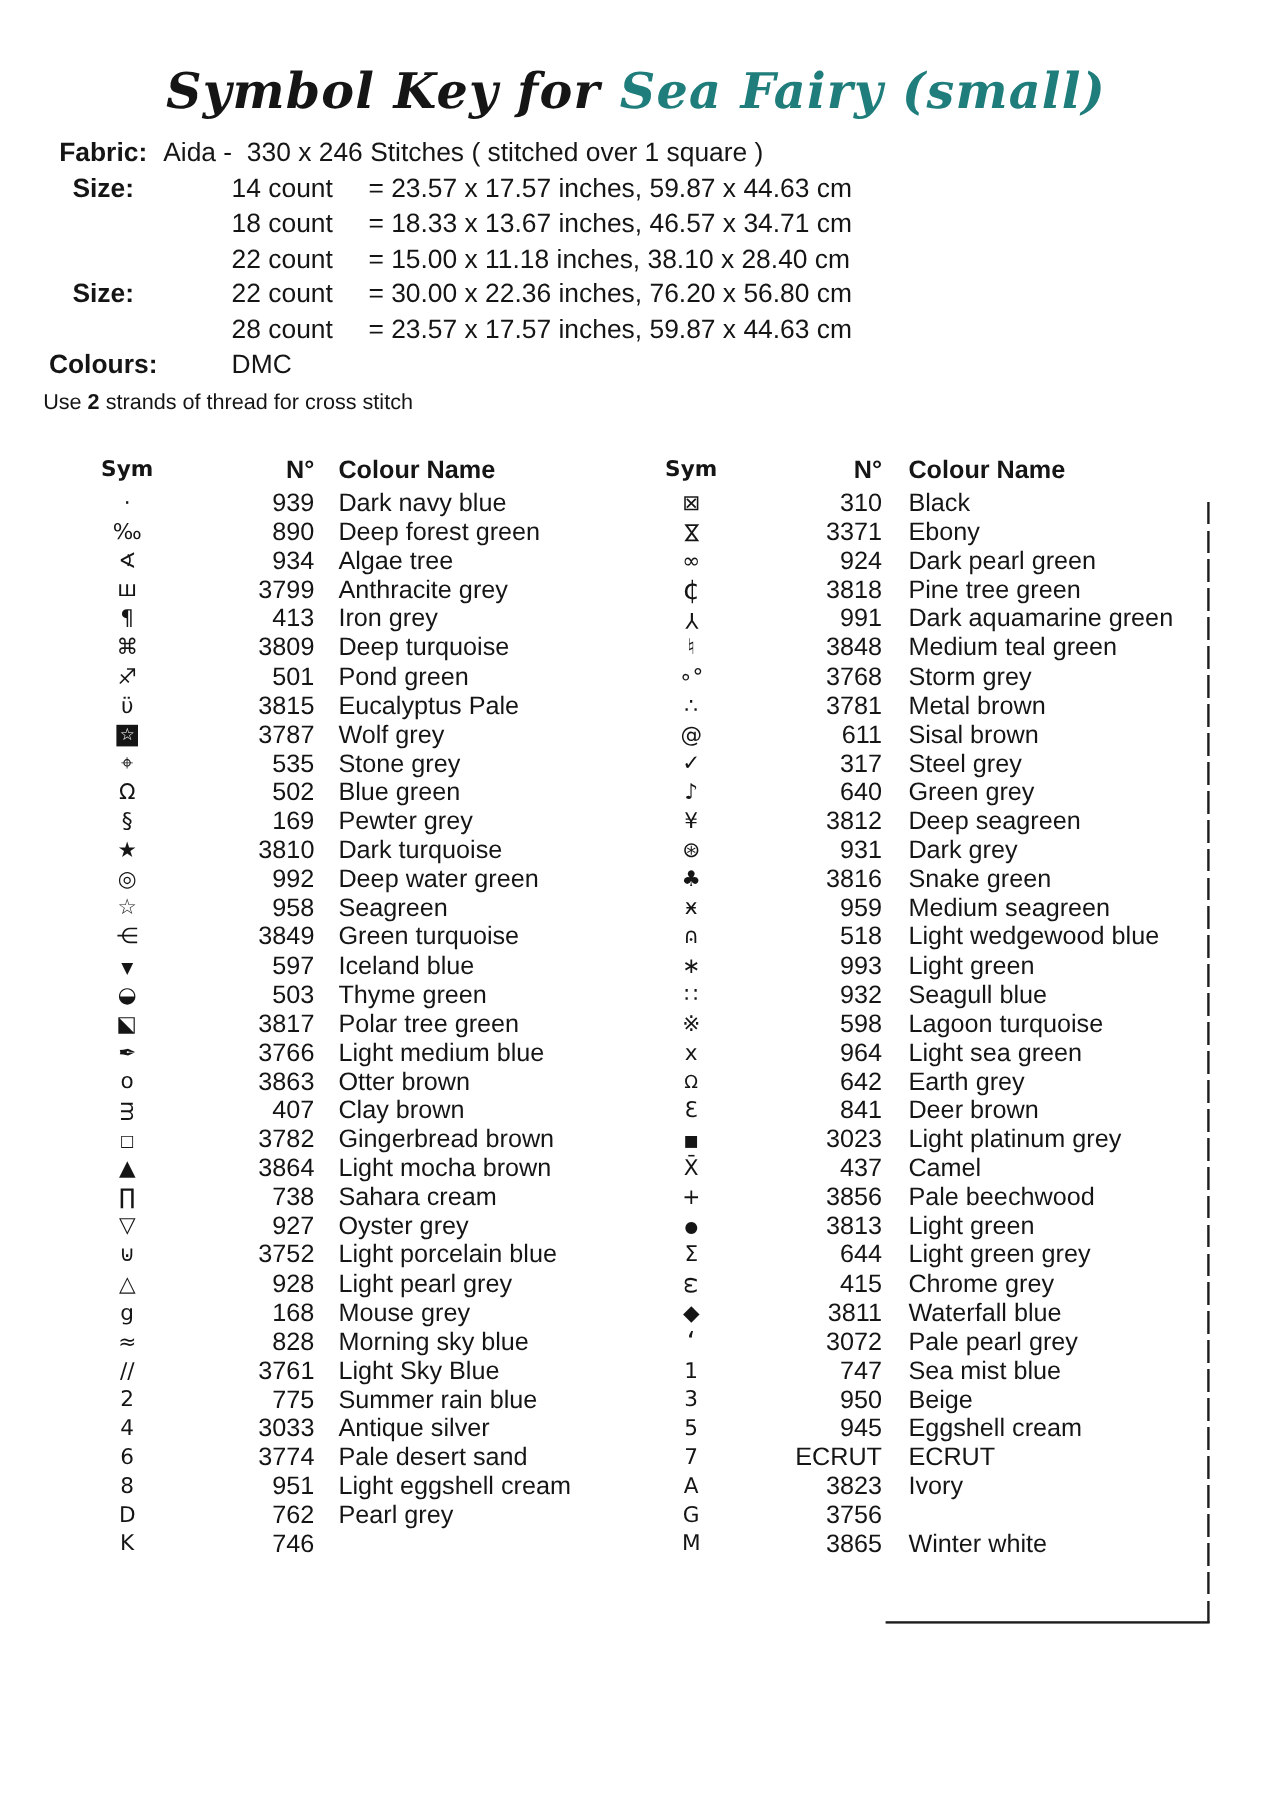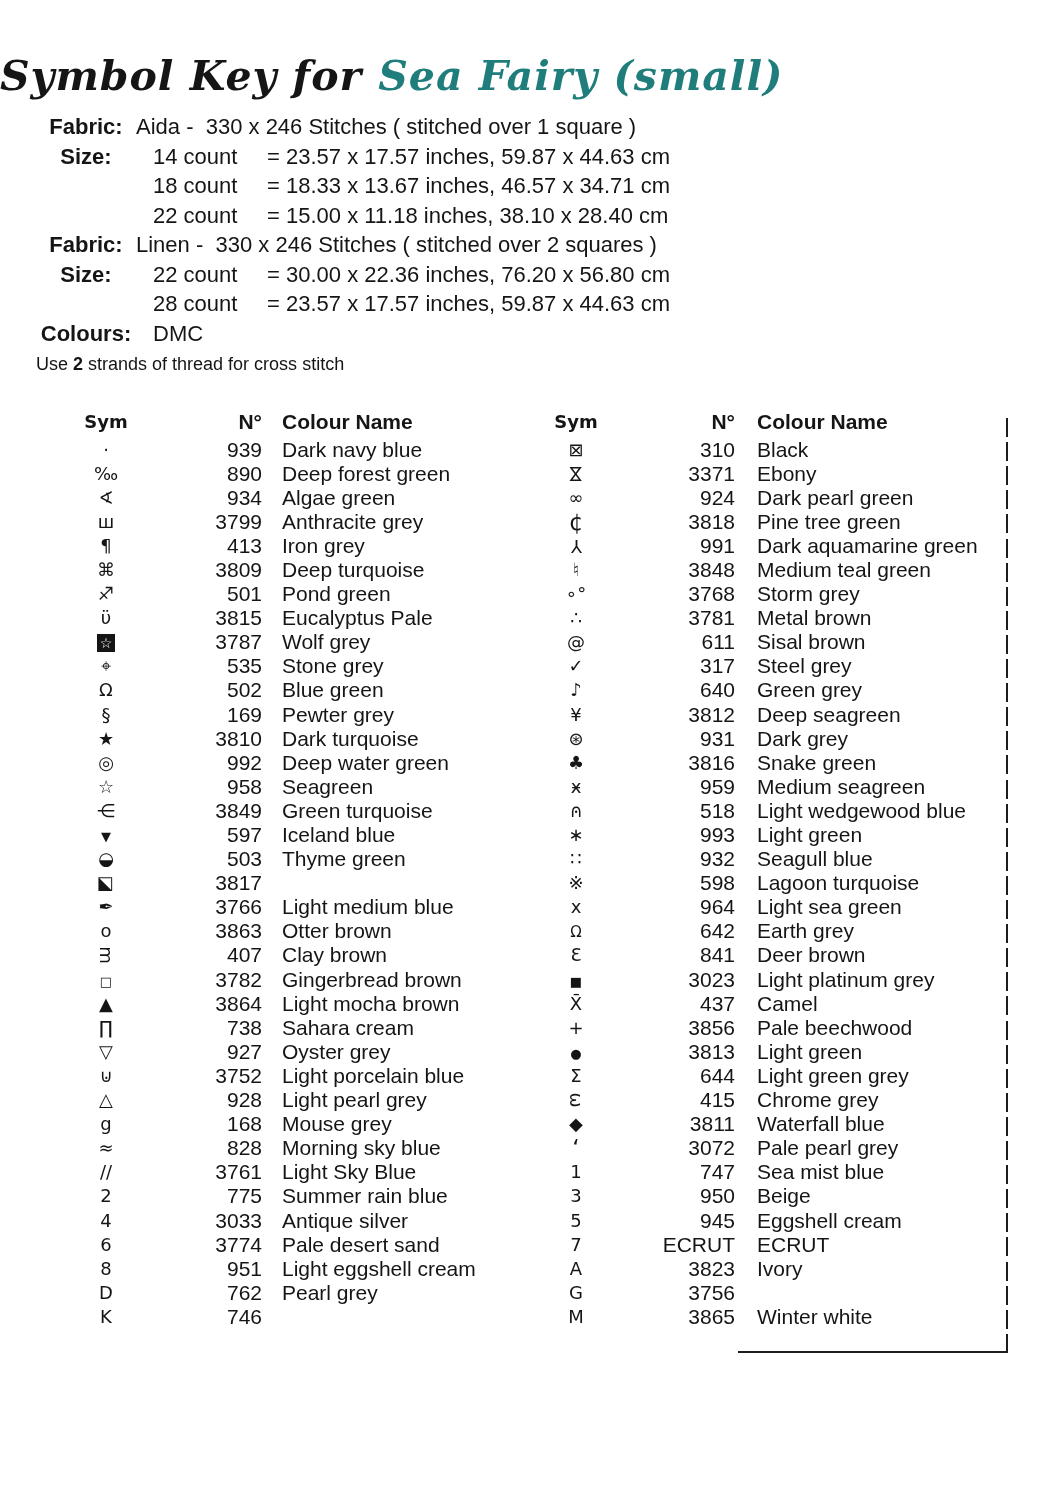--- a/index.html
+++ b/index.html
@@ -1,29 +1,29 @@
 <!DOCTYPE html>
 <html><head>
 <meta charset="utf-8">
 <style>
   html,body{margin:0;padding:0;}
   body{
     width:1060px;height:1500px;background:#ffffff;color:#151515;
     font-family:"Liberation Sans",sans-serif;position:relative;overflow:hidden;
   }
   .title{
-    margin-top:52px;
+    text-align:center;margin-top:52px;
     font-family:"DejaVu Serif",serif;font-style:italic;font-weight:bold;
     font-size:41px;letter-spacing:1px;white-space:nowrap;
   }
   .t-teal{margin-left:16px;}
   .info{margin:12px 0 0 36px;font-size:22px;line-height:29.5px;}
   .iline{white-space:nowrap;}
   .ilabel{display:inline-block;width:100px;font-weight:bold;white-space:pre;text-align:center;}
-  .icount{display:inline-block;width:114px;margin-left:17px;white-space:pre;}
+  .icount{display:inline-block;width:114px;margin-left:57px;white-space:pre;}
   .itext{white-space:pre;}
   .strands span,.strands b{white-space:pre;font-size:18px;}
 
   .tables{display:flex;margin:28px 0 0 75px;}
   .tcol1{width:470px;}
   .tcol2{width:460px;}
   .trow{display:grid;grid-template-columns:62px 125px 1fr;height:24.1px;line-height:24.1px;font-size:21px;}
   .tcol2 .trow{grid-template-columns:62px 128px 1fr;}
   .thead{height:28px;line-height:28px;font-weight:bold;margin-bottom:2px;}
   .th{}
@@ -62,23 +62,20 @@
   <div class="iline">
     <span class="ilabel">Size:</span><span class="icount">14 count</span><span class="itext">= 23.57 x 17.57 inches, 59.87 x 44.63 cm</span>
   </div>
   <div class="iline">
     <span class="ilabel"></span><span class="icount">18 count</span><span class="itext">= 18.33 x 13.67 inches, 46.57 x 34.71 cm</span>
   </div>
   <div class="iline">
     <span class="ilabel"></span><span class="icount">22 count</span><span class="itext">= 15.00 x 11.18 inches, 38.10 x 28.40 cm</span>
   </div>
   <div class="iline">
-    <span class="ilabel">Fabric:</span><span class="itext">Linen -  330 x 246 Stitches ( stitched over 2 squares )</span>
-  </div>
-  <div class="iline">
     <span class="ilabel">Size:</span><span class="icount">22 count</span><span class="itext">= 30.00 x 22.36 inches, 76.20 x 56.80 cm</span>
   </div>
   <div class="iline">
     <span class="ilabel"></span><span class="icount">28 count</span><span class="itext">= 23.57 x 17.57 inches, 59.87 x 44.63 cm</span>
   </div>
   <div class="iline">
     <span class="ilabel">Colours:</span><span class="icount">DMC</span>
   </div>
   <div class="iline strands">
     <span>Use </span><b>2</b><span> strands of thread for cross stitch</span>
@@ -99,21 +96,21 @@
           <span class="cell cell-name">Dark navy blue</span>
         </div>
         <div class="trow">
           <span class="cell cell-sym"><span class="sym">‰</span></span>
           <span class="cell cell-num">890</span>
           <span class="cell cell-name">Deep forest green</span>
         </div>
         <div class="trow">
           <span class="cell cell-sym"><span class="sym">∢</span></span>
           <span class="cell cell-num">934</span>
-          <span class="cell cell-name">Algae green</span>
+          <span class="cell cell-name">Algae tree</span>
         </div>
         <div class="trow">
           <span class="cell cell-sym"><span class="sym">ш</span></span>
           <span class="cell cell-num">3799</span>
           <span class="cell cell-name">Anthracite grey</span>
         </div>
         <div class="trow">
           <span class="cell cell-sym"><span class="sym">¶</span></span>
           <span class="cell cell-num">413</span>
           <span class="cell cell-name">Iron grey</span>
@@ -179,20 +176,21 @@
           <span class="cell cell-name">Iceland blue</span>
         </div>
         <div class="trow">
           <span class="cell cell-sym"><span class="sym">◒</span></span>
           <span class="cell cell-num">503</span>
           <span class="cell cell-name">Thyme green</span>
         </div>
         <div class="trow">
           <span class="cell cell-sym"><span class="sym s-flipx">◪</span></span>
           <span class="cell cell-num">3817</span>
+          <span class="cell cell-name">Polar tree green</span>
         </div>
         <div class="trow">
           <span class="cell cell-sym"><span class="sym">✒</span></span>
           <span class="cell cell-num">3766</span>
           <span class="cell cell-name">Light medium blue</span>
         </div>
         <div class="trow">
           <span class="cell cell-sym"><span class="sym">o</span></span>
           <span class="cell cell-num">3863</span>
           <span class="cell cell-name">Otter brown</span>

